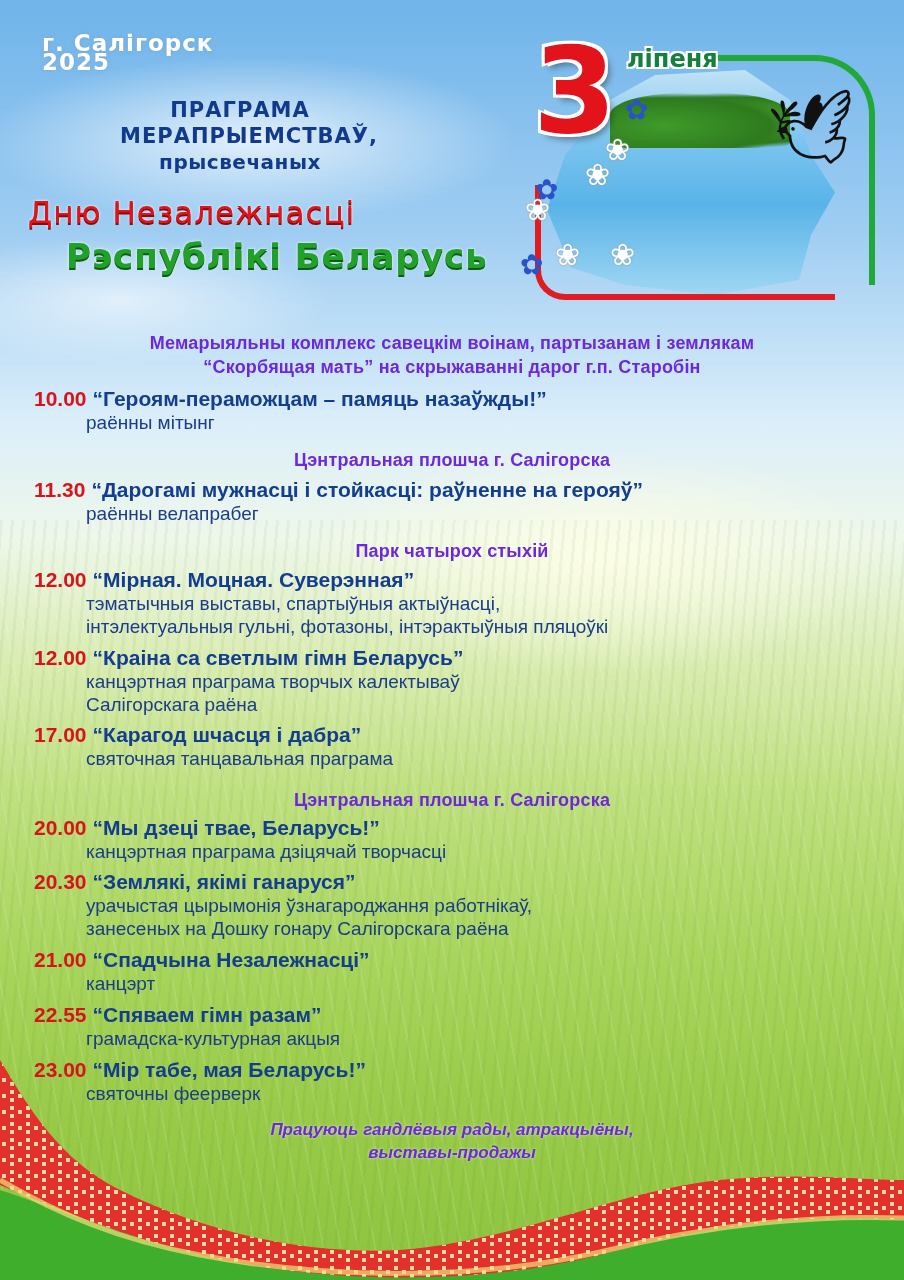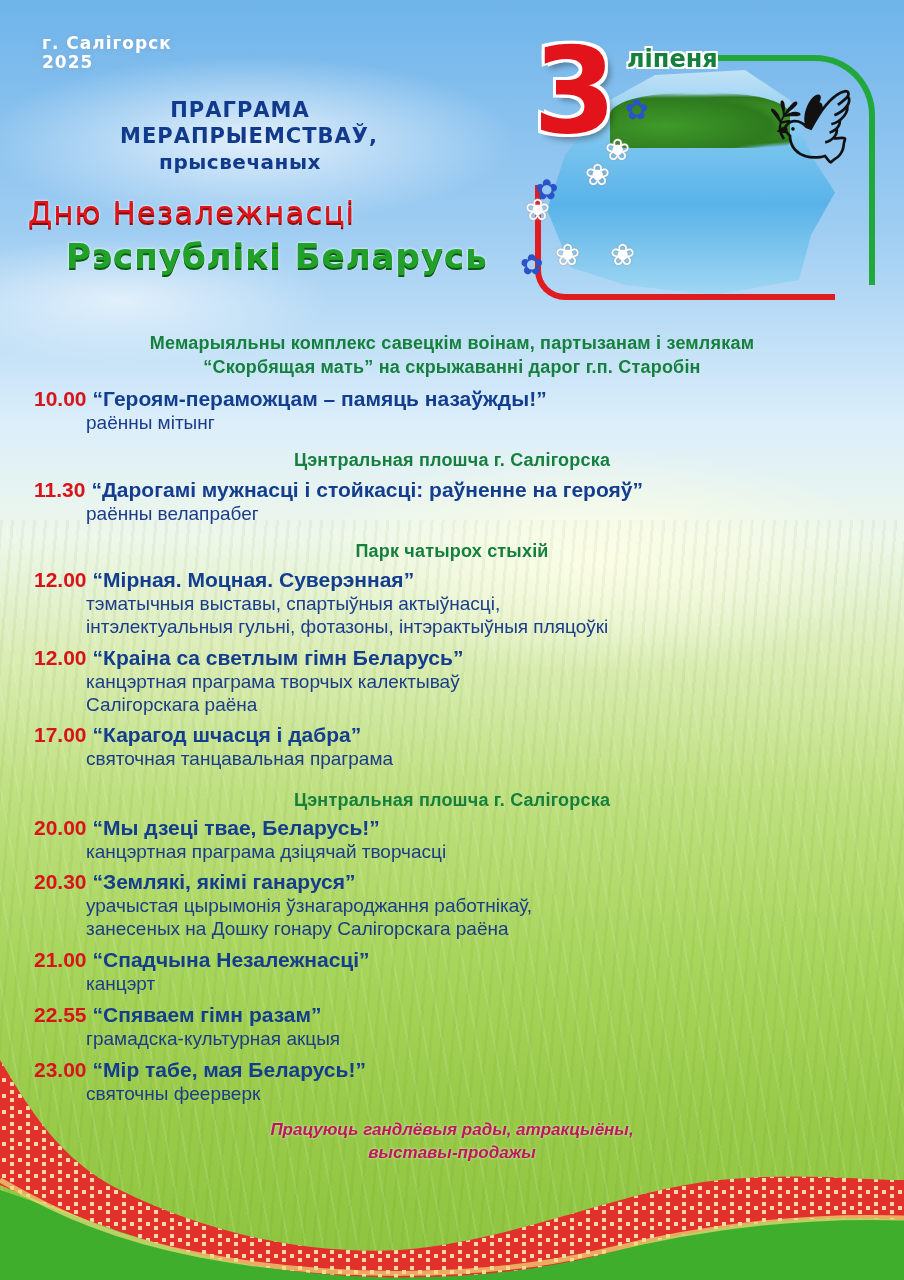--- a/index.html
+++ b/index.html
@@ -15,21 +15,21 @@
   }
   .grass {
     position: absolute; left: 0; right: 0; top: 520px; bottom: 0;
     background:
       repeating-linear-gradient(95deg, rgba(60,120,20,0.06) 0 3px, rgba(255,255,255,0) 3px 11px),
       repeating-linear-gradient(80deg, rgba(255,255,255,0.10) 0 2px, rgba(255,255,255,0) 2px 17px);
     pointer-events: none;
   }
   .city {
     position: absolute; left: 42px; top: 34px;
-    color: #ffffff; font-weight: bold; font-size: 17px; line-height: 19px;
+    color: #ffffff; font-weight: bold; font-size: 23px; line-height: 19px;
     letter-spacing: 1px;
     text-shadow: 0 0 4px rgba(120,160,200,0.7);
   }
   .title-block {
     position: absolute; left: 120px; top: 97px; width: 240px; text-align: center;
     color: #123a8c; font-weight: bold; font-size: 21px; line-height: 26px; letter-spacing: 1px;
   }
   .title-block .sub { font-size: 20px; letter-spacing: 0.5px; }
   .head-red {
     position: absolute; left: 28px; top: 194px;
@@ -79,34 +79,34 @@
   }
   .flower { position: absolute; font-size: 30px; line-height: 30px; color: #ffffff; text-shadow: 0 0 2px #999; }
   .flower.blue { color: #2a52c9; text-shadow: none; font-size: 28px; }
   .stork {
     position: absolute; left: 255px; top: 70px; font-size: 70px; line-height: 70px;
     color: #111; transform: rotate(-8deg);
   }
   
   .venue {
     position: absolute; left: 0; width: 904px; text-align: center;
-    color: #15803d; font-weight: bold; font-size: 18px; line-height: 24px;
+    color: #6d28d9; font-weight: bold; font-size: 18px; line-height: 24px;
     font-family: "Liberation Sans", sans-serif; letter-spacing: 0.2px;
   }
   .event { position: absolute; left: 34px; width: 860px; }
   .event .row1 { font-family: "Liberation Sans", sans-serif; font-weight: bold; font-size: 21px; line-height: 25px; white-space: nowrap; }
   .event .time { color: #d8141a; }
   .event .name { color: #133d8e; margin-left: 6px; }
   .event .desc {
     margin-left: 52px; color: #1a3c8a; font-size: 19px; line-height: 23px;
     font-family: "Liberation Sans", sans-serif; white-space: pre-line;
   }
   .footer-note {
     position: absolute; left: 0; width: 904px; top: 1118px; text-align: center;
-    color: #be185d; font-style: italic; font-weight: bold; font-size: 17px; line-height: 23px;
+    color: #6d28d9; font-style: italic; font-weight: bold; font-size: 17px; line-height: 23px;
     font-family: "Liberation Sans", sans-serif; white-space: pre-line;
     text-shadow: 0 0 3px rgba(255,255,255,0.6);
   }
   
   .ribbon { position: absolute; left: 0; top: 1040px; width: 904px; height: 240px; pointer-events: none; }
 </style>
 </head>
 <body>
 
 <div class="grass"></div>

